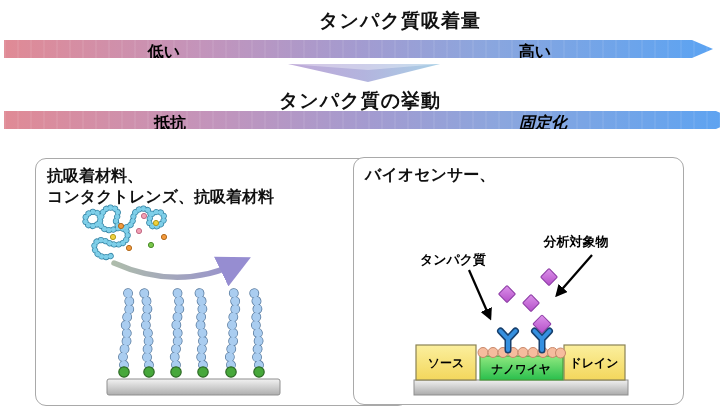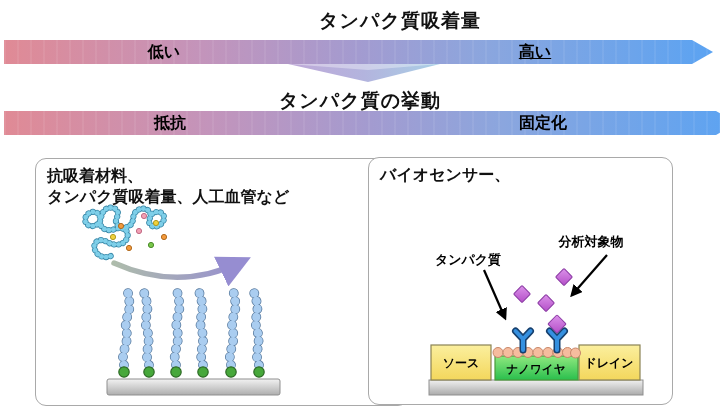--- a/index.html
+++ b/index.html
@@ -7,39 +7,39 @@
     position:relative;width:720px;height:420px;background:#ffffff;overflow:hidden;
     font-family:"Liberation Sans","DejaVu Sans",sans-serif;color:#111;
   }
   .title{
     position:absolute;left:0;width:720px;text-align:center;
     font-size:19px;font-weight:bold;letter-spacing:1px;
   }
   .title.t1{top:8px;padding-left:40px;}
   .title.t2{top:88px;text-align:center;}
   .grad-bar{
-    position:absolute;left:4px;width:709px;height:24px;
+    position:absolute;left:4px;width:709px;height:18px;
     background:
       repeating-linear-gradient(90deg, rgba(255,255,255,.07) 0 2px, rgba(0,0,0,0) 2px 13px),
       linear-gradient(90deg,var(--bar-pink) 0%, #c394bb 28%, var(--bar-purple) 50%, #8ba6de 68%, var(--bar-blue) 100%);
     clip-path:polygon(0 0, calc(100% - 21px) 0, 100% 50%, calc(100% - 21px) 100%, 0 100%);
   }
   .grad-bar.b1{top:40px;}
   .grad-bar.b2{top:111px;padding-left:24px;}
   .bar-label{
     position:absolute;top:0;transform:translateX(-50%);
     line-height:23px;font-size:16px;font-weight:bold;color:#000;white-space:nowrap;
   }
   .chevron{position:absolute;left:288px;top:63px;}
   .panel{
     position:absolute;width:374px;height:248px;background:#fff;
     border:1.6px solid var(--panel-border);border-radius:11px;box-sizing:border-box;
   }
   .panel.left{left:35px;top:158px;}
-  .panel.right{left:368px;top:157px;width:305px;}
+  .panel.right{left:353px;top:157px;width:331px;}
   .panel-head{position:absolute;left:11px;top:6px;font-size:16px;font-weight:bold;line-height:21px;white-space:nowrap;}
   .panel-art{position:absolute;left:0;top:0;}
   svg text{font-family:"Liberation Sans","DejaVu Sans",sans-serif;font-weight:bold;fill:#000;}
   .bead-outline{stroke:var(--bead-outline);fill:none;stroke-linecap:round;}
   .bead-fill{stroke:var(--bead-blue);fill:none;stroke-linecap:round;}
   .blob-outline{stroke:#3a88a8;fill:none;stroke-linecap:round;}
   .blob-fill{stroke:var(--protein-cyan);fill:none;stroke-linecap:round;}
 </style>
 </head>
 <body>
@@ -62,27 +62,27 @@
       </linearGradient>
     </defs>
     <polygon points="0,1 152,1 80,19" fill="url(#chevGrad)"></polygon>
     <polygon points="0,1 152,1 80,7" fill="#ffffff" opacity="0.35"></polygon>
   </svg>
 
   <div class="title t2">タンパク質の挙動</div>
 
   <div class="grad-bar b2">
     <span class="bar-label" style="left:166px;">抵抗</span>
-    <span class="bar-label" style="left:539px;">固定化</span>
+    <span class="bar-label" style="left:539px;font-style:italic;">固定化</span>
   </div>
 
   <div class="panel left">
     <div class="panel-head">
       <div>抗吸着材料、</div>
-      <div>タンパク質吸着量、人工血管など</div>
+      <div>コンタクトレンズ、抗吸着材料</div>
     </div>
     <svg class="panel-art" width="317" height="245" viewBox="35 158 317 245">
       <defs>
         <linearGradient id="greyGrad" x1="0" y1="0" x2="0" y2="1">
           <stop offset="0" stop-color="#f2f2f2"></stop>
             <stop offset="1" stop-color="#aeaeae"></stop>
         </linearGradient>
         <linearGradient id="swooshGrad" gradientUnits="userSpaceOnUse" x1="113" y1="275" x2="243" y2="268">
           <stop offset="0" stop-color="#aebcab"></stop>
             <stop offset="1" stop-color="#968dd1"></stop>

